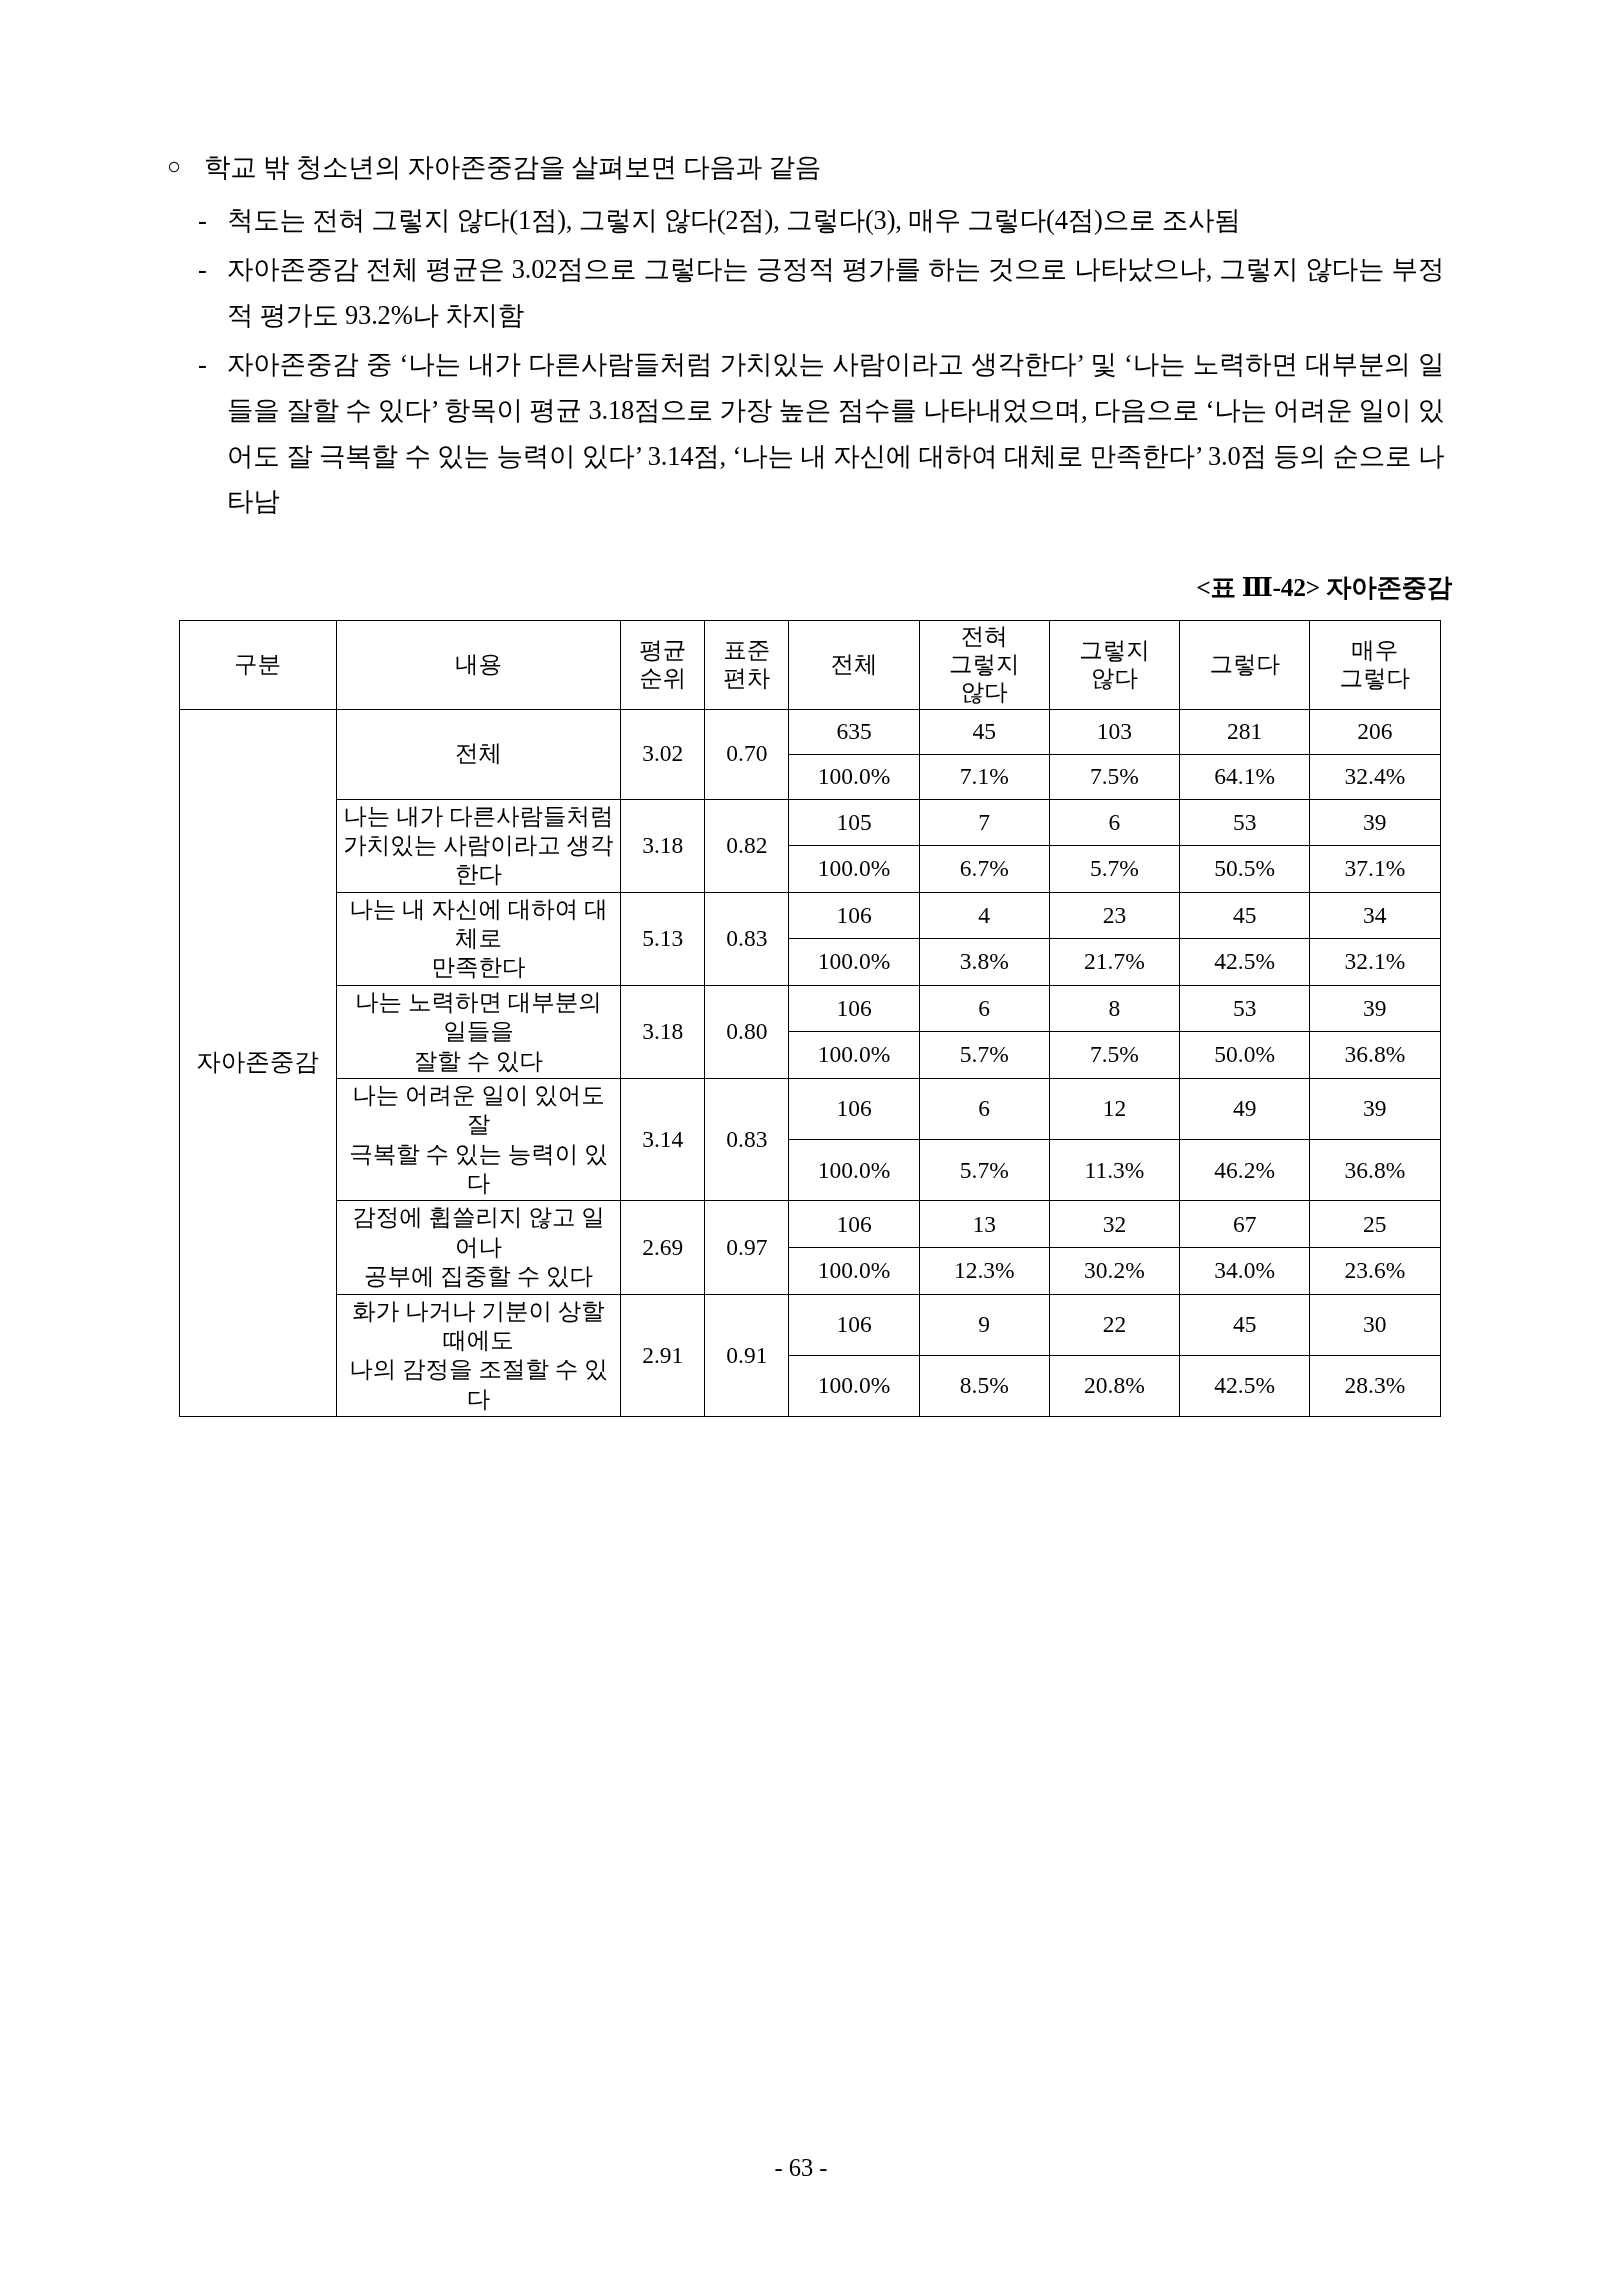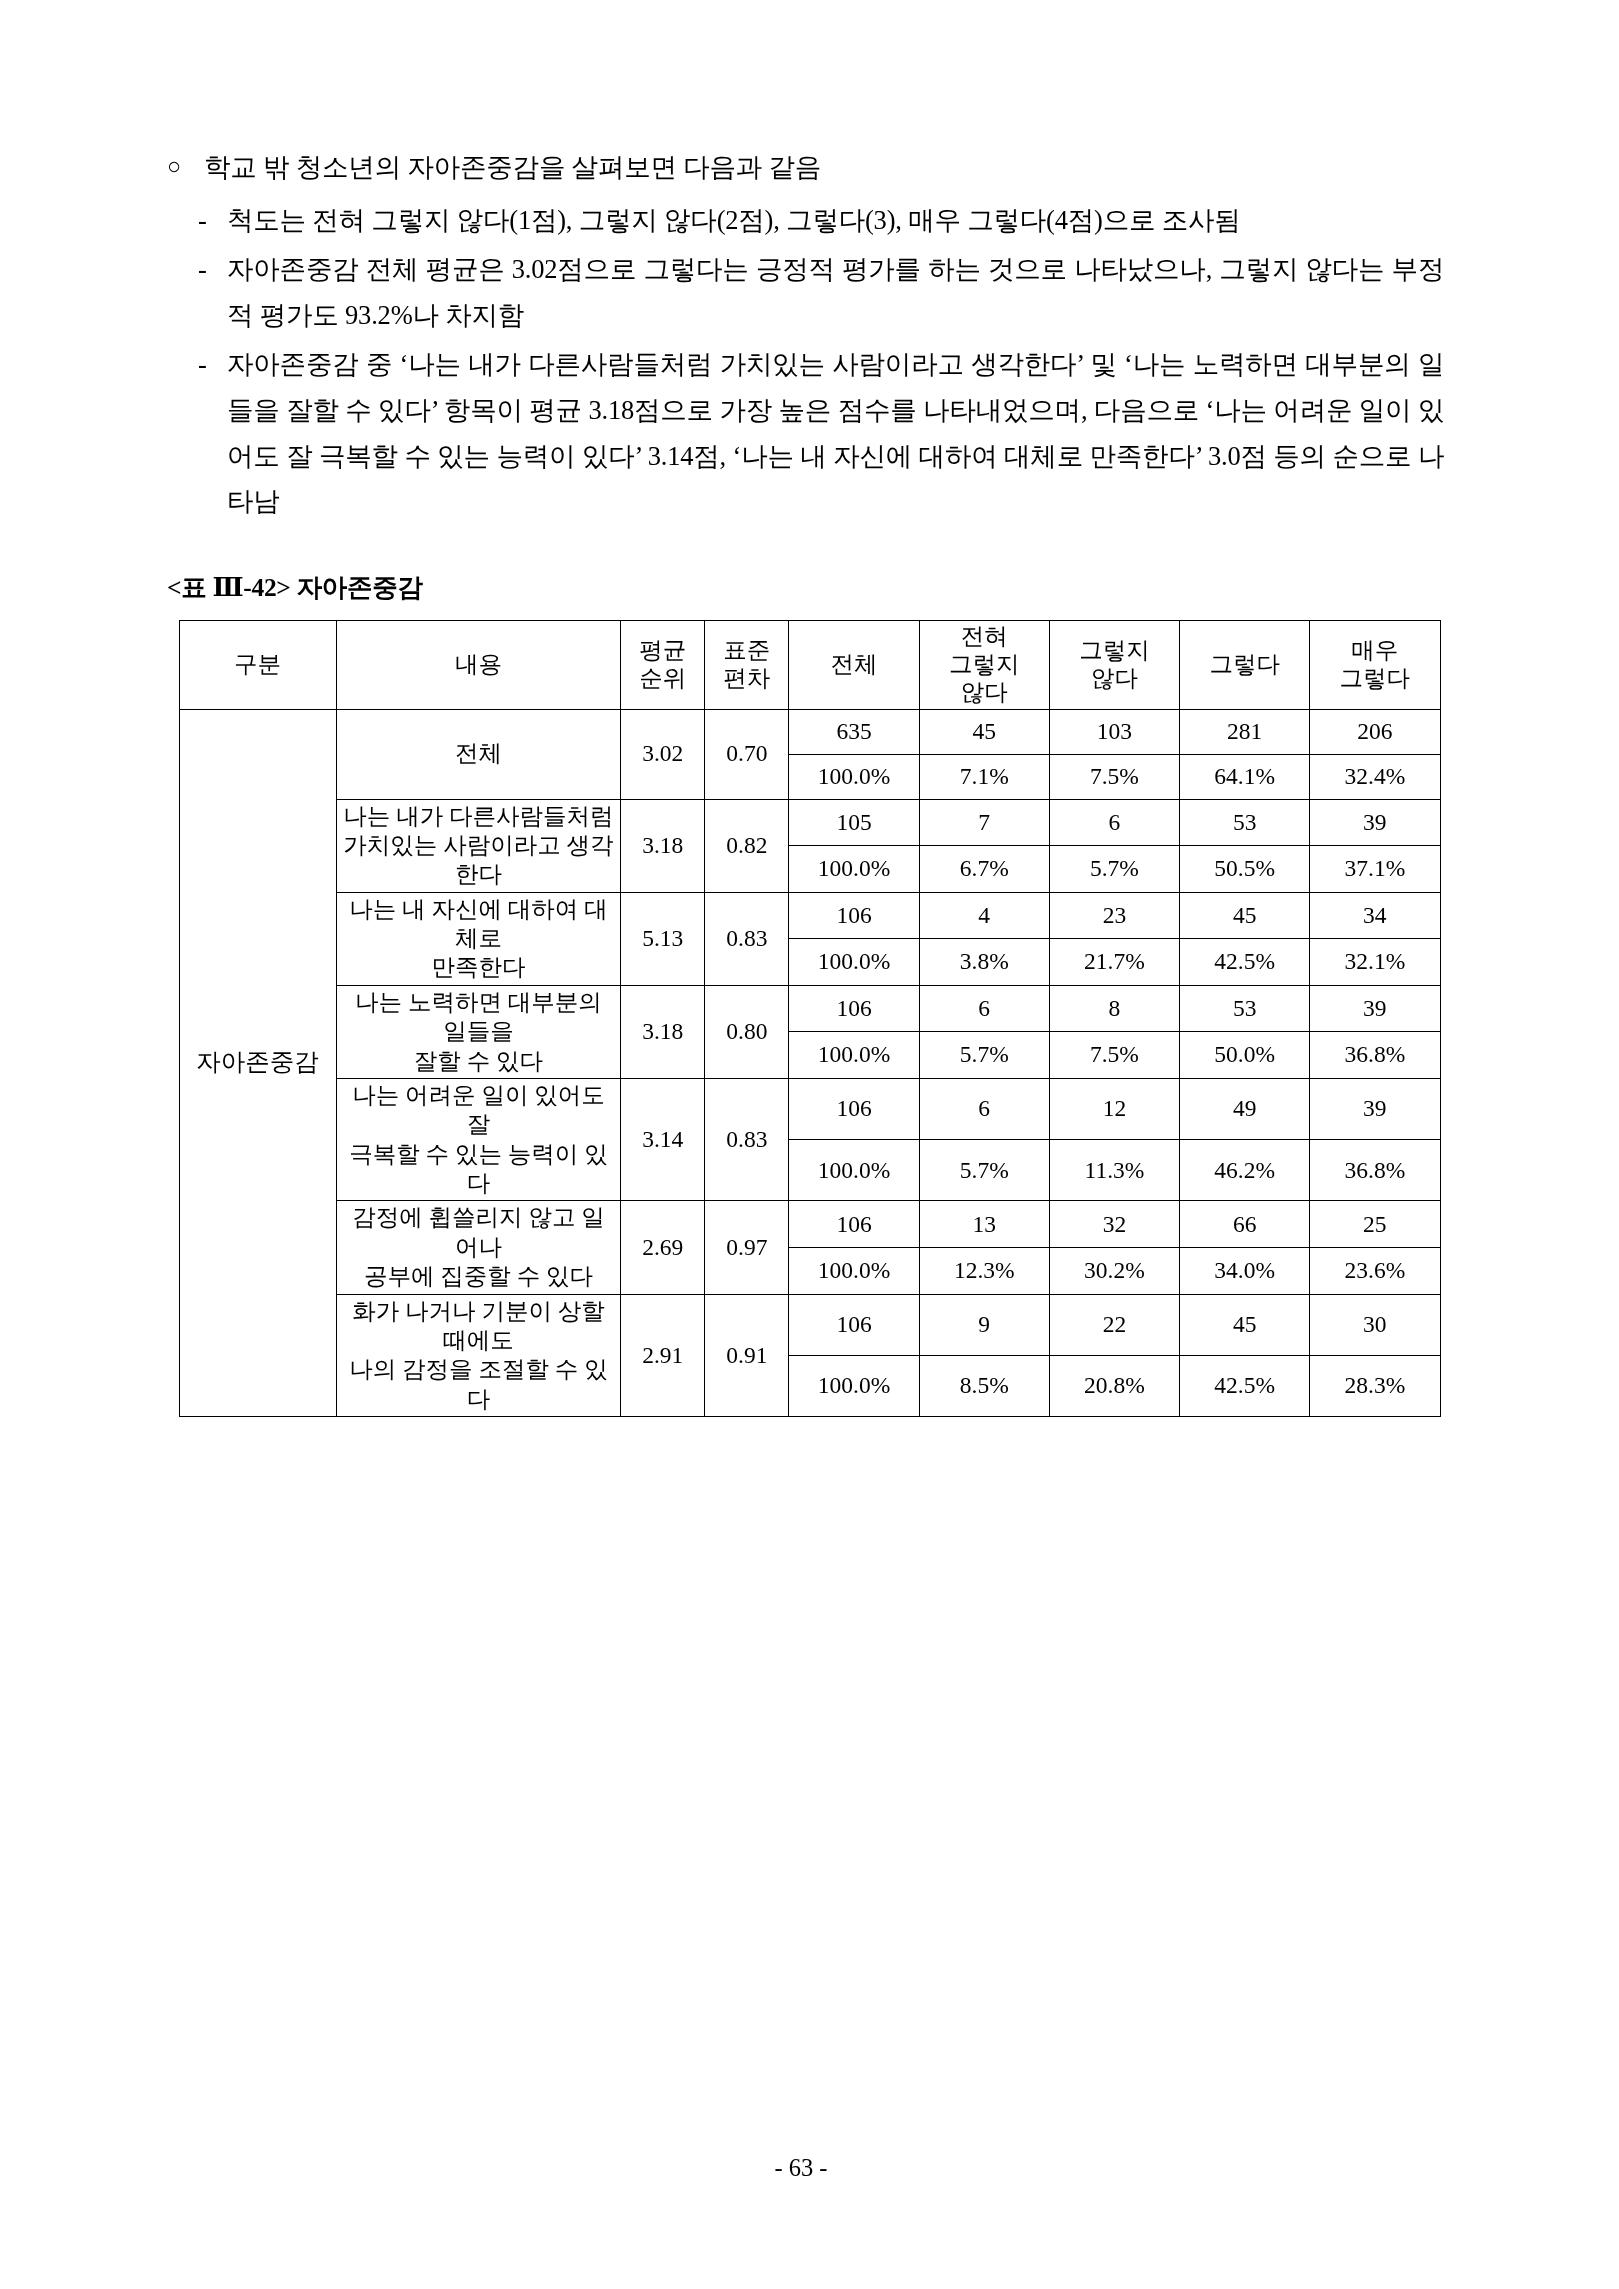--- a/index.html
+++ b/index.html
@@ -60,21 +60,21 @@
   .b-lvl2 .btext {
     flex: 1;
     text-align: justify;
     text-justify: inter-character;
     letter-spacing: -0.2px;
     padding-right: 7.8px;
   }
 
   
   .table-caption {
-    text-align: left;
+    text-align: right;
     font-weight: bold;
     font-size: 25.5px;
     margin: 45px 0 15.7px 0;
     letter-spacing: -0.3px;
   }
 
   
   table.data {
     border-collapse: collapse;
     width: 1262px;
@@ -308,21 +308,21 @@
       <tr>
         <td rowspan="2" class="naeyong">
           <div>감정에 휩쓸리지 않고 일어나</div>
           <div>공부에 집중할 수 있다</div>
         </td>
         <td rowspan="2">2.69</td>
         <td rowspan="2">0.97</td>
         <td class="numcell">106</td>
         <td class="numcell">13</td>
         <td class="numcell">32</td>
-        <td class="numcell">66</td>
+        <td class="numcell">67</td>
         <td class="numcell">25</td>
       </tr>
       <tr>
         <td class="numcell">100.0%</td>
         <td class="numcell">12.3%</td>
         <td class="numcell">30.2%</td>
         <td class="numcell">34.0%</td>
         <td class="numcell">23.6%</td>
       </tr>
 

